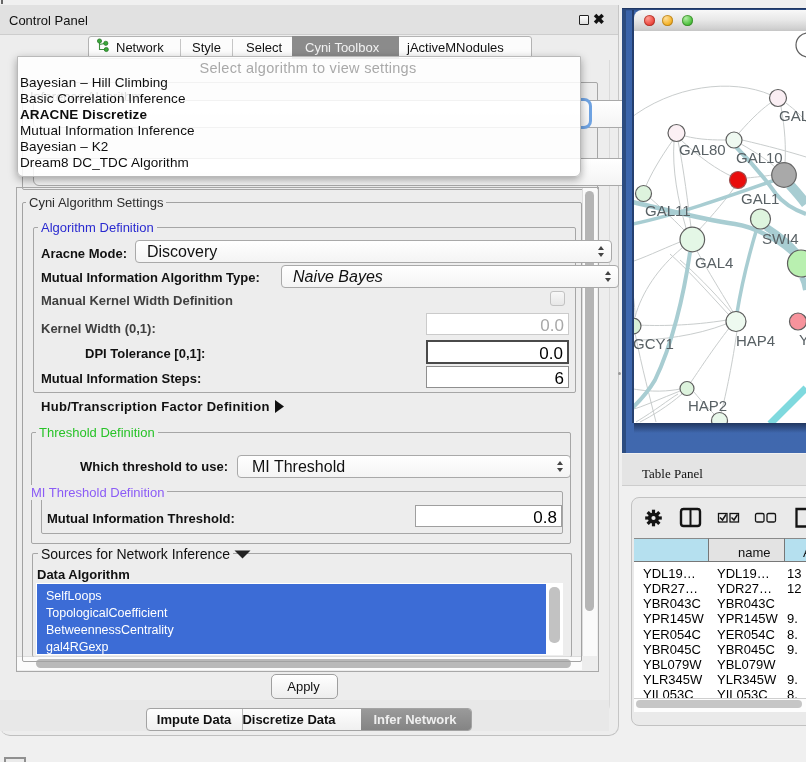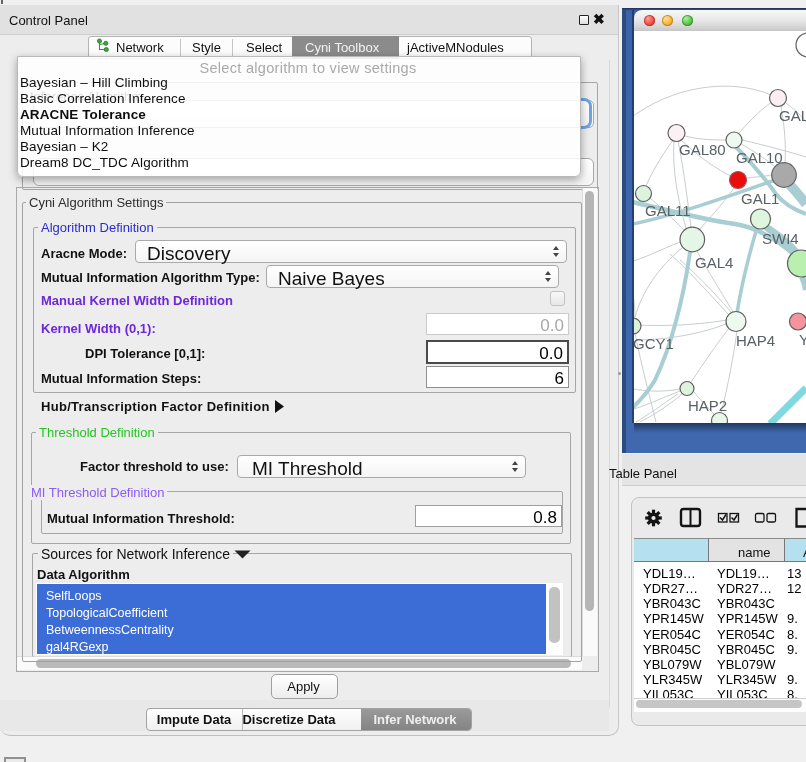--- a/index.html
+++ b/index.html
@@ -1,25 +1,25 @@
 <!DOCTYPE html>
 <html><head>
 <meta charset="utf-8">
 <style>
 html,body{margin:0;padding:0;}
 body{width:806px;height:762px;position:relative;overflow:hidden;background:#f0f0f0;
   font-family:"Liberation Sans", sans-serif;}
 .abs{position:absolute;}
 .lbl{position:absolute;font-size:13px;color:#111;white-space:nowrap;}
 .bold{font-weight:bold;}
-.gray{color:#6d28d9;}
+.gray{color:#404040;}
 .groupbox{position:absolute;border:1px solid #a6a6a6;border-radius:2px;}
 .gtitle{position:absolute;background:#ededed;padding:0 3px;font-size:13px;white-space:nowrap;}
 .combo{position:absolute;background:linear-gradient(#ffffff,#f4f4f4);border:1px solid #a9a9a9;
-  border-radius:4px;font-size:19px;color:#111;}
+  border-radius:4px;font-size:16px;color:#111;padding-left:45px;}
 .combo .ar{position:absolute;right:7px;top:50%;width:0;height:0;}
 .arrup{border-left:3.5px solid transparent;border-right:3.5px solid transparent;border-bottom:4.5px solid #444;margin-top:-6px;}
 .arrdn{border-left:3.5px solid transparent;border-right:3.5px solid transparent;border-top:4.5px solid #444;margin-top:1.5px;}
 .field{position:absolute;background:#fff;font-size:17px;text-align:right;}
 </style>
 </head>
 <body>
 
 <div class="abs" style="left:1px;top:0;width:2px;height:4px;background:#666;"></div>
 <div class="abs" id="cpwin" style="left:0;top:5px;width:618px;height:730px;background:#ededed;
@@ -66,42 +66,42 @@
 <div class="groupbox" style="left:33px;top:227px;width:541px;height:164px;"></div>
 <div class="gtitle" style="left:38px;top:220px;color:#2a2ad0;">Algorithm Definition</div>
 
 <div class="lbl bold" style="left:41px;top:246px;">Aracne Mode:</div>
 <div class="combo" style="left:135px;top:240px;width:430px;height:21px;">
   <span style="position:absolute;left:11px;top:2px;">Discovery</span>
   <span class="ar arrup"></span>
     <span class="ar arrdn"></span>
 </div>
 <div class="lbl bold" style="left:41px;top:270px;">Mutual Information Algorithm Type:</div>
-<div class="combo" style="left:266px;top:265px;width:291px;height:21px;">
+<div class="combo" style="left:281px;top:265px;width:291px;height:21px;font-style:italic;">
   <span style="position:absolute;left:11px;top:2px;">Naive Bayes</span>
   <span class="ar arrup"></span>
     <span class="ar arrdn"></span>
 </div>
 <div class="lbl bold gray" style="left:41px;top:293px;">Manual Kernel Width Definition</div>
 <div class="abs" style="left:550px;top:291px;width:13px;height:13px;border:1px solid #c2c2c2;border-radius:3px;background:linear-gradient(#f8f8f8,#e7e7e7);"></div>
 <div class="lbl bold gray" style="left:41px;top:321px;">Kernel Width (0,1):</div>
 <div class="field" style="left:426px;top:313px;width:133px;height:17px;border:1px solid #cbcbcb;color:#a8a8a8;padding:1.5px 4px;">0.0</div>
 <div class="lbl bold" style="left:41px;top:346px;margin-left:44px;">DPI Tolerance [0,1]:</div>
 <div class="field" style="left:426px;top:340px;width:131px;height:16.5px;border:2px solid #4a4a4a;color:#000;padding:1.5px 4px;">0.0</div>
 <div class="lbl bold" style="left:41px;top:371px;">Mutual Information Steps:</div>
 <div class="field" style="left:426px;top:366px;width:133px;height:17px;border:1px solid #8f8f8f;color:#000;padding:1.5px 4px;">6</div>
 
 <div class="lbl bold" style="left:41px;top:399px;letter-spacing:0.3px;">Hub/Transcription Factor Definition</div>
 <svg class="abs" style="left:273px;top:399px;" width="13" height="15">
     <path d="M2 1 L11 7.5 L2 14 Z" fill="#111"></path>
   </svg>
 
 <div class="groupbox" style="left:31px;top:432px;width:538px;height:110px;"></div>
 <div class="gtitle" style="left:36px;top:425px;color:#28c328;">Threshold Definition</div>
-<div class="lbl bold" style="left:80px;top:459px;">Factor threshold to use:</div>
+<div class="lbl bold" style="left:80px;top:459px;">Which threshold to use:</div>
 <div class="combo" style="left:237px;top:455px;width:287px;height:21px;">
   <span style="position:absolute;left:14px;top:2px;">MI Threshold</span>
   <span class="ar arrup"></span>
     <span class="ar arrdn"></span>
 </div>
 
 <div class="groupbox" style="left:41px;top:491px;width:520px;height:41px;"></div>
 <div class="gtitle" style="left:28px;top:485px;color:#8b5cf6;">MI Threshold Definition</div>
 <div class="lbl bold" style="left:47px;top:511px;">Mutual Information Threshold:</div>
 <div class="field" style="left:415px;top:505px;width:137px;height:16px;border:1px solid #9f9f9f;color:#000;padding:2px 4px;">0.8</div>
@@ -133,21 +133,21 @@
 <div class="abs" style="left:618px;top:372px;width:3px;height:3px;background:#999;border-radius:50%;"></div>
 
 <div class="abs" style="left:4px;top:757px;width:18px;height:18px;border:2px solid #909090;background:#ebebeb;"></div>
 
 <div class="abs" style="left:17px;top:56px;width:562px;height:119px;background:rgba(255,255,255,0.85);
   border:1px solid #b9b9b9;border-radius:0 0 6px 6px;box-shadow:0 3px 8px rgba(0,0,0,0.35);z-index:30;"></div>
 <div class="abs" style="left:17px;top:60px;width:562px;text-align:center;padding-left:10px;font-size:14.5px;letter-spacing:0.3px;color:#a9a9a9;z-index:31;">Select algorithm to view settings</div>
 <div class="abs" style="left:20px;top:75px;font-size:13.5px;letter-spacing:0.1px;color:#0d0d0d;line-height:16px;z-index:31;">
 Bayesian – Hill Climbing<br>
 Basic Correlation Inference<br>
-<b>ARACNE Tolerance</b><br>
+<b>ARACNE Discretize</b><br>
 Mutual Information Inference<br>
 Bayesian – K2<br>
 Dream8 DC_TDC Algorithm</div>
 
 <div class="abs" style="left:622px;top:8px;width:184px;height:445px;background:linear-gradient(#1b2f55 0,#3a63a9 3px,#3e68ae 60%,#4068ae 100%);"></div>
 <div class="abs" style="left:622px;top:10px;width:4px;height:443px;background:#2c4c80;"></div>
 
 <div class="abs" style="left:632px;top:10px;width:2px;height:413px;background:rgba(18,32,62,0.55);"></div>
 <div class="abs" style="left:634px;top:10px;width:172px;height:21px;background:linear-gradient(#f8f8f8 0%,#e9e9e9 45%,#d2d2d2 85%,#c6c6c6 100%);border-radius:8px 0 0 0;border-bottom:1px solid #868686;"></div>
 <div class="abs" style="left:643.5px;top:15px;width:11px;height:11px;border-radius:50%;background:radial-gradient(circle at 35% 30%,#ff9d94,#ee4b42 60%,#ca3229);box-shadow:inset 0 0 0 1px rgba(150,40,30,0.6);"></div>
@@ -227,21 +227,21 @@
     <text x="633" y="349">GCY1</text>
     <text x="736" y="346">HAP4</text>
     <text x="799" y="345">Y</text>
     <text x="688" y="411">HAP2</text>
   </g>
 </svg>
 </div>
 <div class="abs" style="left:634px;top:423px;width:172px;height:10px;background:linear-gradient(rgba(15,25,48,0.62),rgba(40,70,130,0));"></div>
 
 <div class="abs" style="left:622px;top:454px;width:184px;height:31px;background:#e4e4e4;border-bottom:1px solid #cdcdcd;"></div>
-<div class="lbl" style="left:609px;top:466px;">Table Panel</div>
+<div class="lbl" style="left:642px;top:466px;font-family:Liberation Serif, serif;">Table Panel</div>
 
 <div class="abs" style="left:631px;top:497px;width:180px;height:227px;background:#eaeaea;border:1px solid #c2c2c2;border-radius:8px 0 0 8px;"></div>
 
 <svg class="abs" style="left:640px;top:506px;" width="166" height="24" viewBox="0 0 166 24">
   <g transform="translate(13.5,12)">
     <g fill="#141414">
       <circle r="5.6"></circle>
       <g>
         <rect x="-1.6" y="-8.3" width="3.2" height="4"></rect>
         <rect x="-1.6" y="4.3" width="3.2" height="4"></rect>

